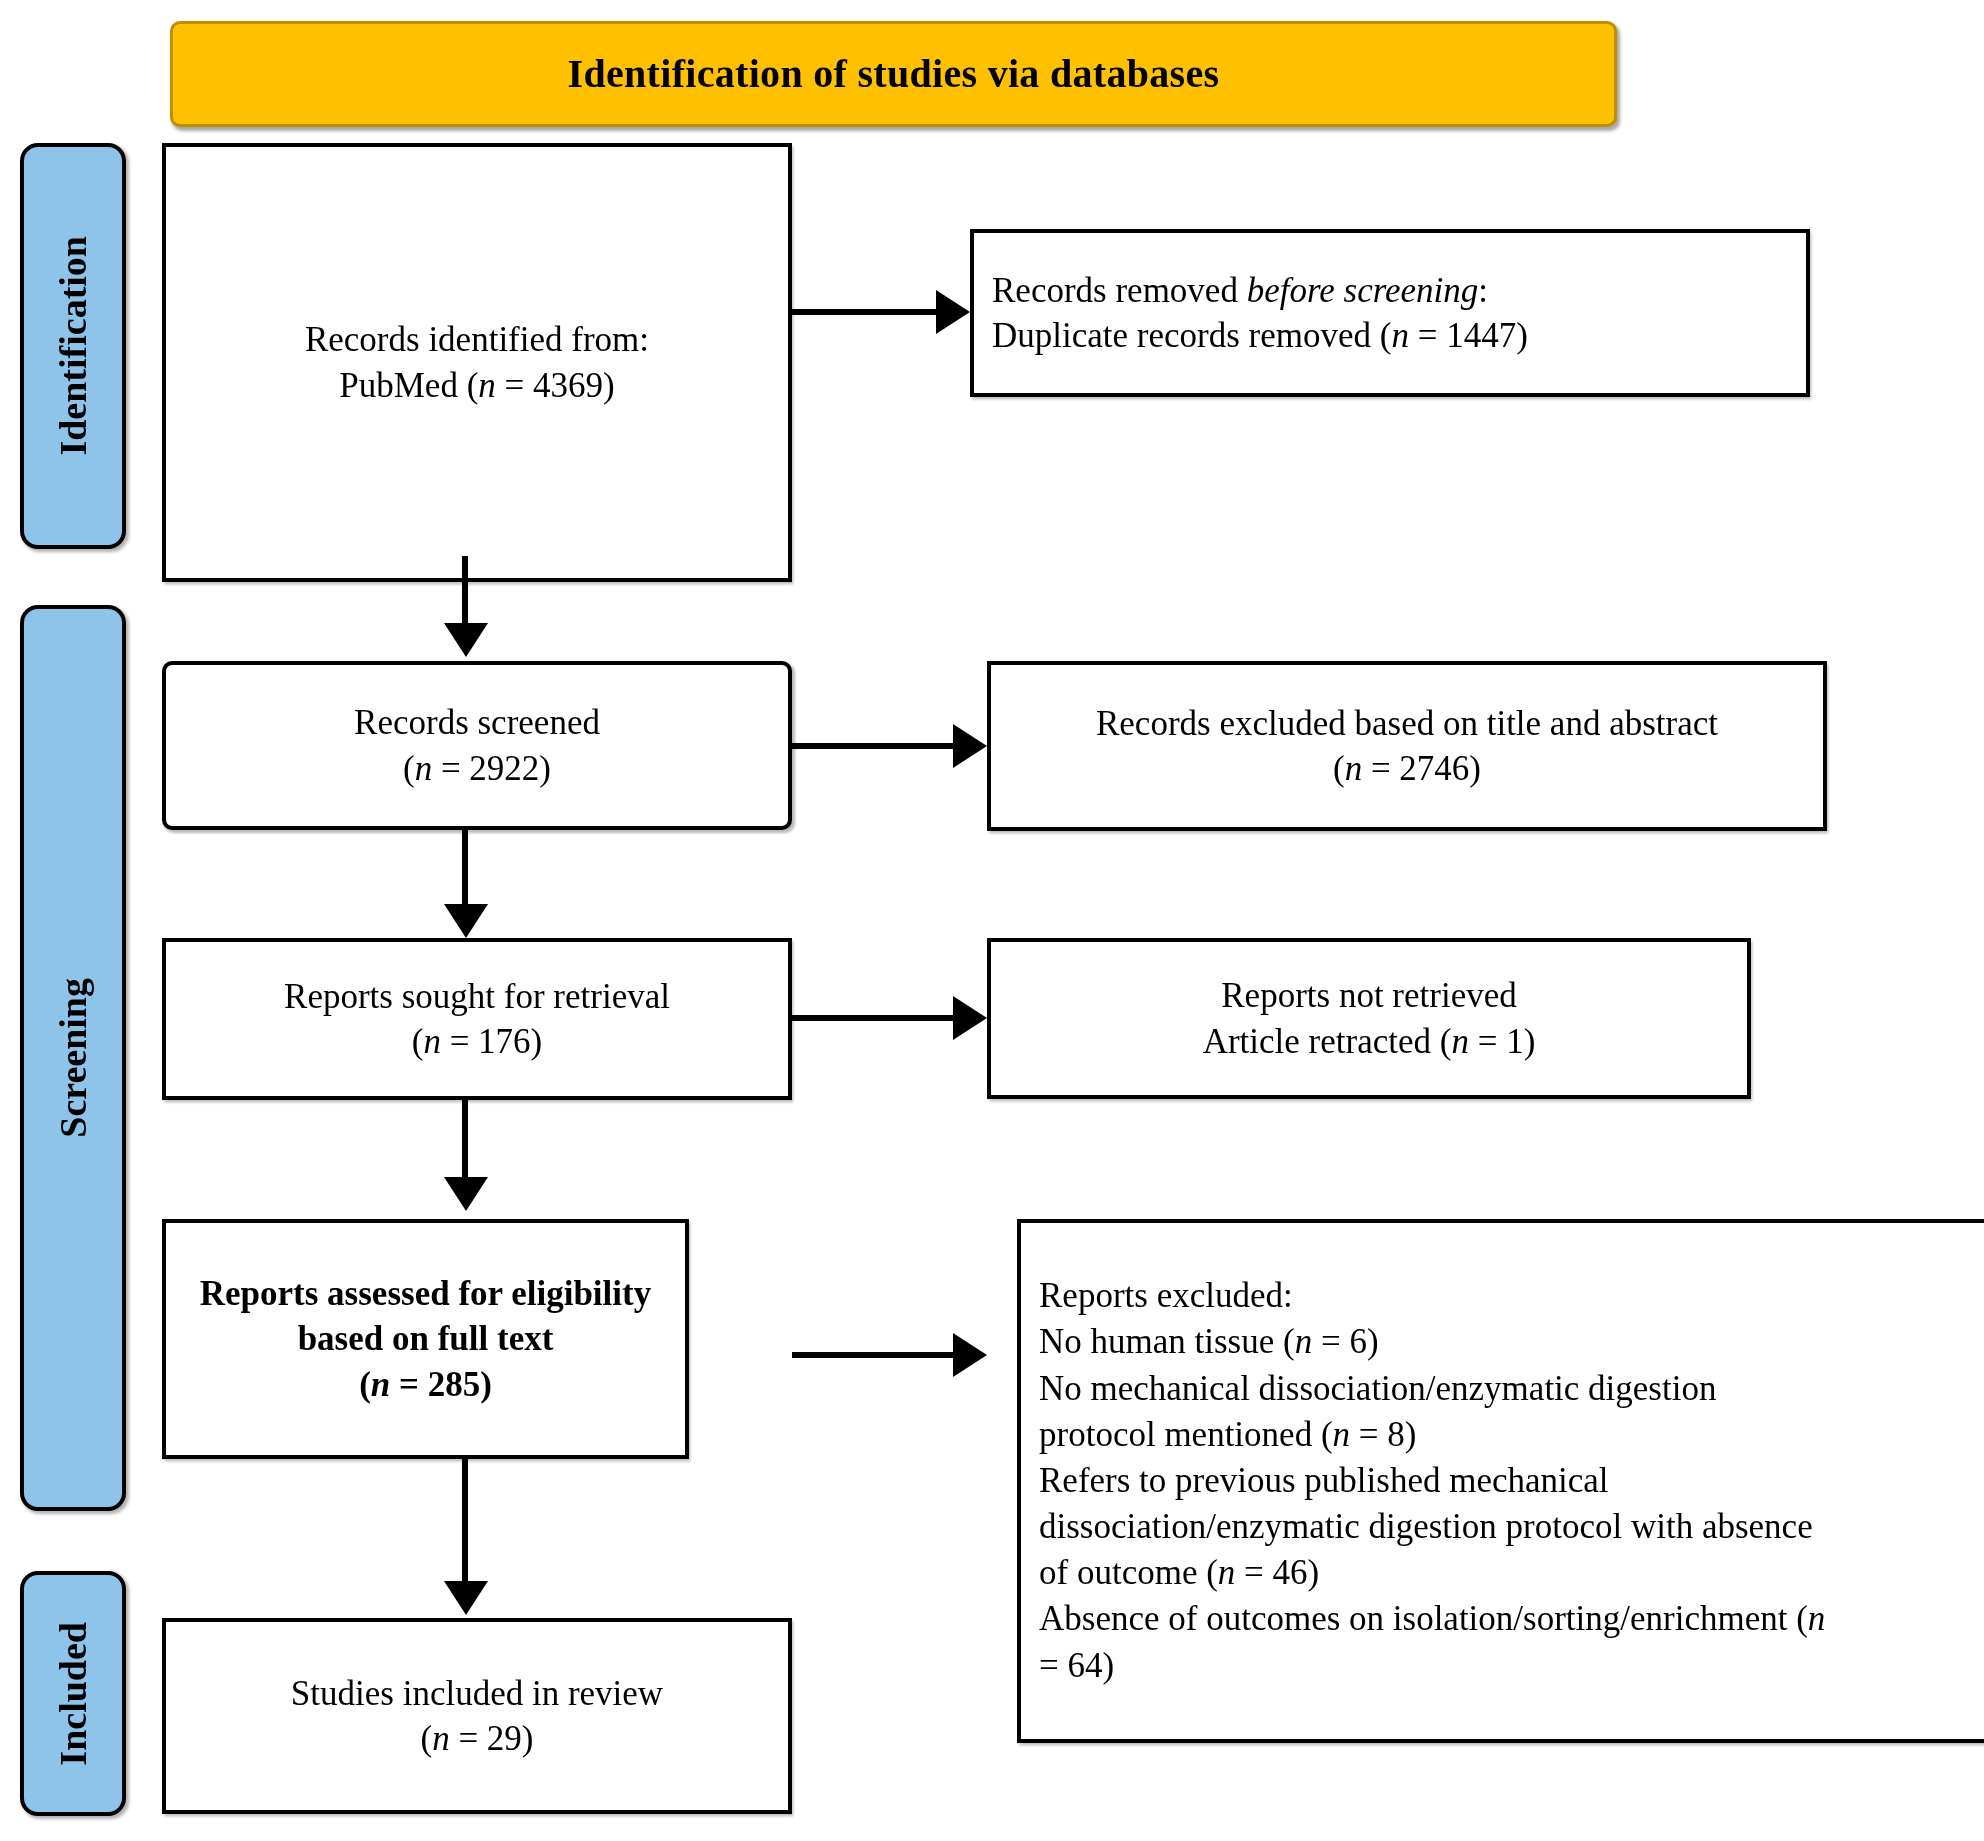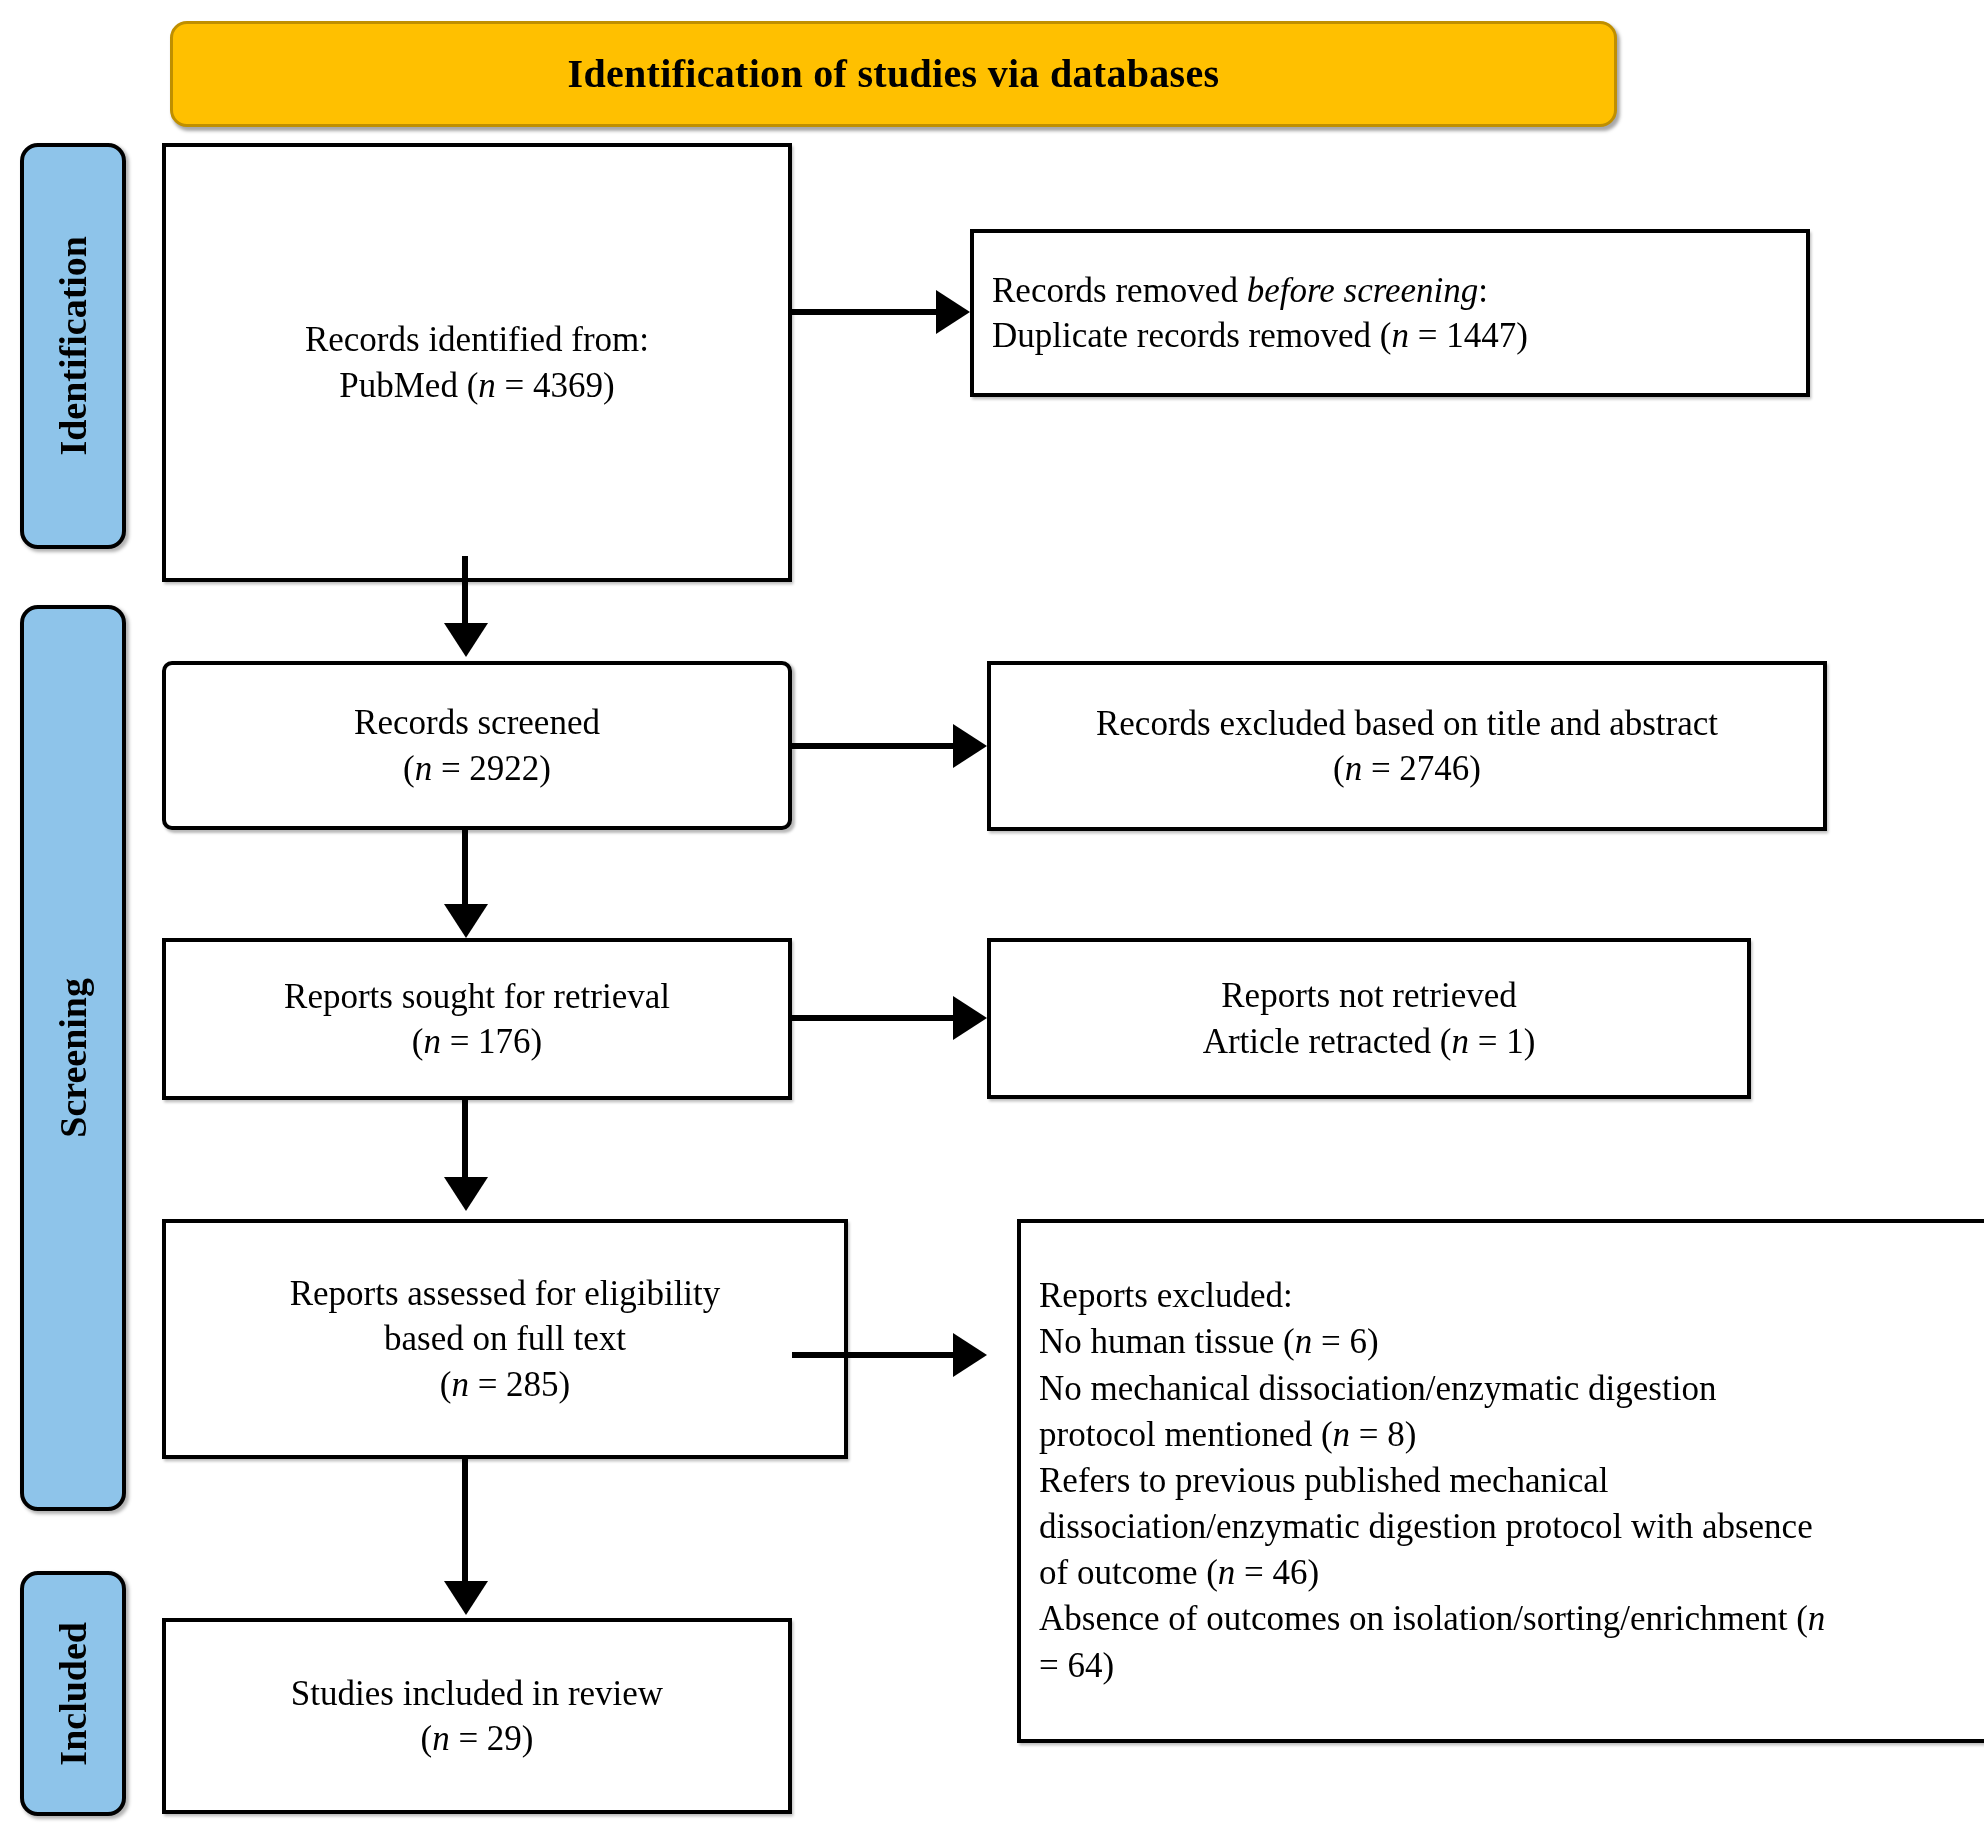--- a/index.html
+++ b/index.html
@@ -25,21 +25,21 @@
 
   
   .banner {
     position: absolute;
     left: 170px;
     top: 21px;
     width: 1447px;
     height: 106px;
     background: #FFC000;
     border: 3.5px solid #BF8F00;
-    border-radius: 17px;
+    border-radius: 10px;
     display: flex;
     align-items: center;
     justify-content: center;
     box-shadow: 2.8px 3.5px 3.5px rgba(0,0,0,0.35);
   }
   .banner-title {
     font-size: 40px;
     font-weight: bold;
     letter-spacing: 0.3px;
     text-align: center;
@@ -87,21 +87,21 @@
     width: 100%;
   }
   .box.center .box-text { text-align: center; }
   .box.left   .box-text { text-align: left; }
   .box-text .it { font-style: italic; }
 
   
   #box-identified  { left: 162px; top: 143px;  width: 630px; height: 439px; }
   #box-screened    { left: 162px; top: 661px;  width: 630px; height: 169px; border-radius: 10px; }
   #box-sought      { left: 162px; top: 938px; width: 630px; height: 162px; }
-  #box-assessed    { left: 162px; top: 1219px; width: 686px; height: 240px; }
+  #box-assessed    { left: 162px; top: 1219px; width: 527px; height: 240px; font-weight: bold; }
   #box-included    { left: 162px; top: 1618px; width: 630px; height: 196px; }
 
   
   #box-removed     { left: 970px; top: 229px;  width: 840px; height: 168px; }
   #box-excluded-ta { left: 987px; top: 661px;  width: 840px; height: 170px; }
   #box-notretr     { left: 987px; top: 938px; width: 764px; height: 161px; }
   #box-reports-exc { left: 1017px; top: 1219px; width: 987px; height: 524px; }
 
   #box-reports-exc .box-text { font-size: 35px; line-height: 1.32; }
 

